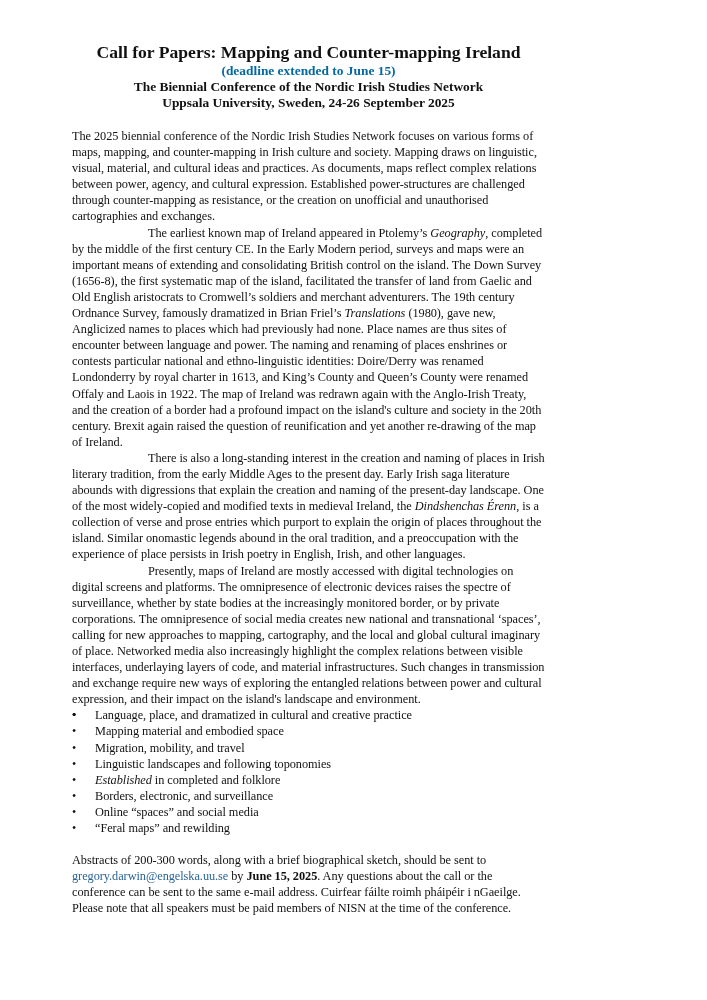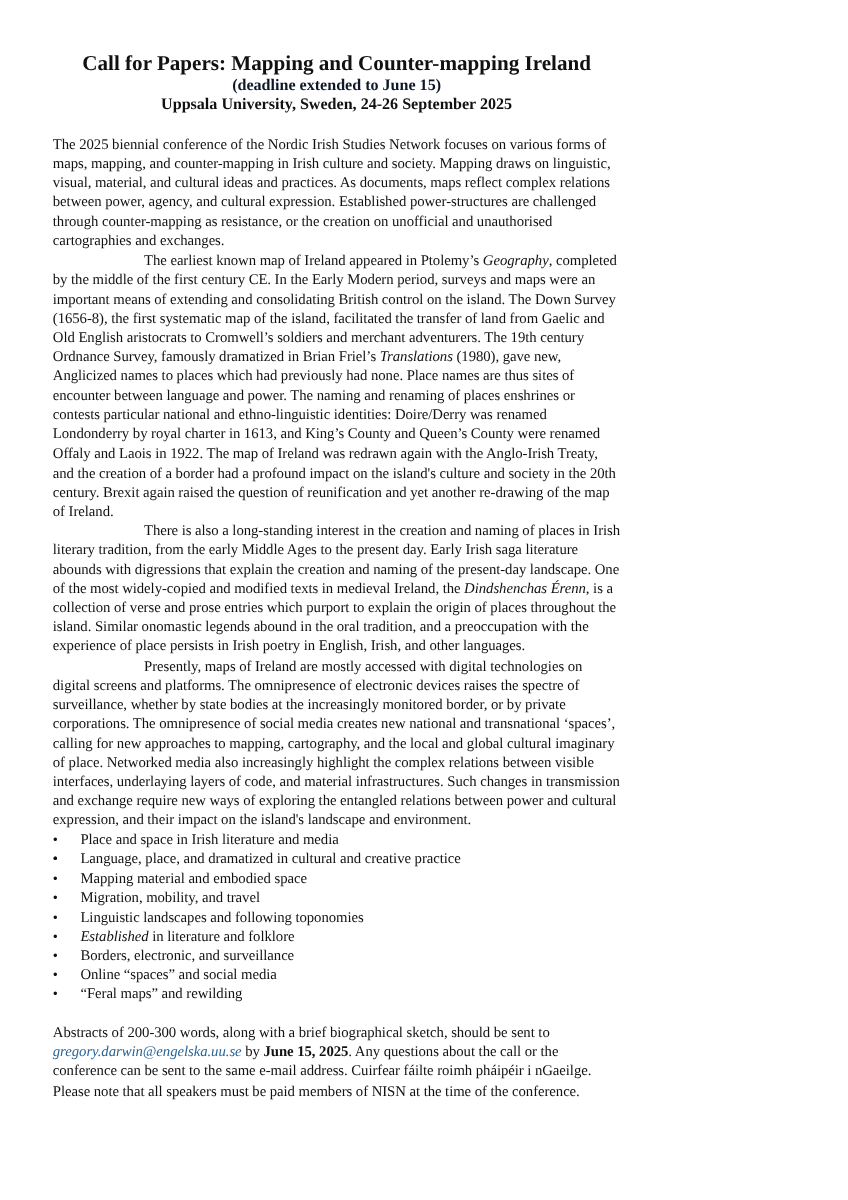--- a/index.html
+++ b/index.html
@@ -12,36 +12,37 @@
       height: 1000px;
       overflow: hidden;
       font-family: "Liberation Serif", "DejaVu Serif", serif;
       color: #111111;
     }
     .page {
       position: relative;
       padding: 42px 68px 0 44px;
       box-sizing: border-box;
       width: 585px;
+      margin-left: 28px;
     }
     .header {
       text-align: center;
       margin-bottom: 17px;
     }
     .title {
       font-weight: bold;
       font-size: 17.6px;
       line-height: 21px;
       margin: 0;
     }
     .deadline {
       font-weight: bold;
       font-size: 13.4px;
       line-height: 16px;
-      color: #0f172a;
+      color: #0369a1;
       margin: 0;
     }
     .subtitle {
       font-weight: bold;
       font-size: 13.4px;
       line-height: 16px;
       margin: 0;
     }
     .body-text {
       font-size: 12.3px;
@@ -71,54 +72,54 @@
       left: 0;
       top: 0;
       font-size: 12px;
     }
     .spacer {
       height: 16px;
     }
     .email {
       color: #2a6496;
       text-decoration: none;
-      font-style: italic;
     }
     strong { font-weight: bold; }
   </style>
 </head>
 <body>
 
 <div class="page">
 
   <div class="header">
     <p class="title">Call for Papers: Mapping and Counter-mapping Ireland</p>
     <p class="deadline">(deadline extended to June 15)</p>
+    <p class="subtitle">The Biennial Conference of the Nordic Irish Studies Network</p>
     <p class="subtitle">Uppsala University, Sweden, 24-26 September 2025</p>
   </div>
 
   <div class="body-text">
 
     <p class="para">The 2025 biennial conference of the Nordic Irish Studies Network focuses on various forms of maps, mapping, and counter-mapping in Irish culture and society. Mapping draws on linguistic, visual, material, and cultural ideas and practices. As documents, maps reflect complex relations between power, agency, and cultural expression. Established power-structures are challenged through counter-mapping as resistance, or the creation on unofficial and unauthorised cartographies and exchanges.</p>
 
     <p class="para indent"><span>The earliest known map of Ireland appeared in Ptolemy’s </span><em>Geography</em><span>, completed by the middle of the first century CE. In the Early Modern period, surveys and maps were an important means of extending and consolidating British control on the island. The Down Survey (1656-8), the first systematic map of the island, facilitated the transfer of land from Gaelic and Old English aristocrats to Cromwell’s soldiers and merchant adventurers. The 19th century Ordnance Survey, famously dramatized in Brian Friel’s </span><em>Translations</em><span> (1980), gave new, Anglicized names to places which had previously had none. Place names are thus sites of encounter between language and power. The naming and renaming of places enshrines or contests particular national and ethno-linguistic identities: Doire/Derry was renamed Londonderry by royal charter in 1613, and King’s County and Queen’s County were renamed Offaly and Laois in 1922. The map of Ireland was redrawn again with the Anglo-Irish Treaty, and the creation of a border had a profound impact on the island's culture and society in the 20th century. Brexit again raised the question of reunification and yet another re-drawing of the map of Ireland.</span></p>
 
     <p class="para indent"><span>There is also a long-standing interest in the creation and naming of places in Irish literary tradition, from the early Middle Ages to the present day. Early Irish saga literature abounds with digressions that explain the creation and naming of the present-day landscape. One of the most widely-copied and modified texts in medieval Ireland, the </span><em>Dindshenchas Érenn</em><span>, is a collection of verse and prose entries which purport to explain the origin of places throughout the island. Similar onomastic legends abound in the oral tradition, and a preoccupation with the experience of place persists in Irish poetry in English, Irish, and other languages.</span></p>
 
     <p class="para indent">Presently, maps of Ireland are mostly accessed with digital technologies on digital screens and platforms. The omnipresence of electronic devices raises the spectre of surveillance, whether by state bodies at the increasingly monitored border, or by private corporations. The omnipresence of social media creates new national and transnational ‘spaces’, calling for new approaches to mapping, cartography, and the local and global cultural imaginary of place. Networked media also increasingly highlight the complex relations between visible interfaces, underlaying layers of code, and material infrastructures. Such changes in transmission and exchange require new ways of exploring the entangled relations between power and cultural expression, and their impact on the island's landscape and environment.</p>
 
 
     <ul class="topics">
-      <li><span class="bullet">•</span><span>Place and space in Irish literature and media</span></li>
+      <li><span class="bullet">•</span></li>
       <li><span class="bullet">•</span></li>
       <li><span class="bullet">•</span><span>Language, place, and dramatized in cultural and creative practice</span></li>
       <li><span class="bullet">•</span><span>Mapping material and embodied space</span></li>
       <li><span class="bullet">•</span><span>Migration, mobility, and travel</span></li>
       <li><span class="bullet">•</span><span>Linguistic landscapes and following toponomies</span></li>
-      <li><span class="bullet">•</span><em>Established</em><span> in literature and folklore</span></li>
+      <li><span class="bullet">•</span><em>Established</em><span> in completed and folklore</span></li>
       <li><span class="bullet">•</span><span>Borders, electronic, and surveillance</span></li>
       <li><span class="bullet">•</span><span>Online “spaces” and social media</span></li>
       <li><span class="bullet">•</span><span>“Feral maps” and rewilding</span></li>
     </ul>
 
 
     <div class="spacer"></div>
 
     <p class="para"><span>Abstracts of 200-300 words, along with a brief biographical sketch, should be sent to </span><a class="email">gregory.darwin@engelska.uu.se</a><span> by </span><strong>June 15, 2025</strong><span>. Any questions about the call or the conference can be sent to the same e-mail address. Cuirfear fáilte roimh pháipéir i nGaeilge. Please note that all speakers must be paid members of NISN at the time of the conference.</span></p>
 

